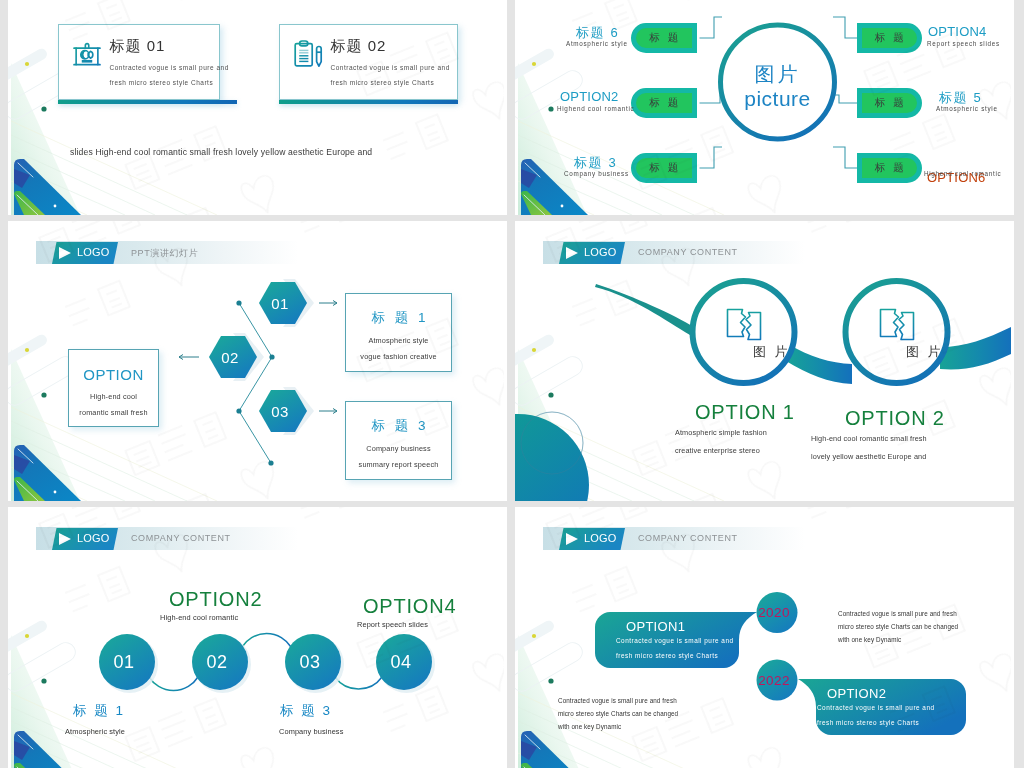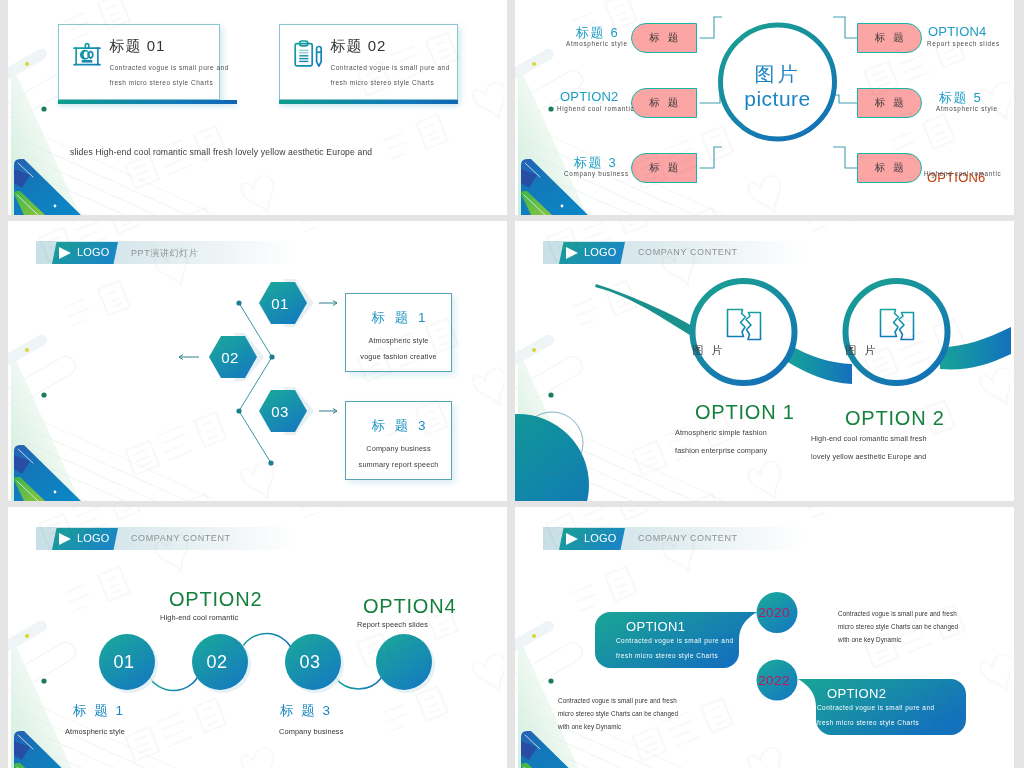--- a/index.html
+++ b/index.html
@@ -29,23 +29,23 @@
     background:linear-gradient(90deg,#0f9e8b 0%,#1278bb 70%,#1166b4 100%);}
   .cb1{left:49.5px;top:165px;width:179px}
   .cb2{left:270.5px;top:165px;width:179px}
   .para{position:absolute;font-size:8.6px;color:#3a3a3a;letter-spacing:.15px;white-space:nowrap}
   .p1{left:62px;top:194px}
   .p2{left:62px;top:212px}
 
   
   .m-title{position:absolute;font-size:13px;white-space:nowrap;letter-spacing:1.6px}
   .m-sub{position:absolute;font-size:6.3px;color:#4a4a4a;letter-spacing:.7px;white-space:nowrap}
-  .pill{position:absolute;width:70px;height:29px;border:1px solid #14b8a6;box-sizing:border-box;
+  .pill{position:absolute;width:70px;height:29px;border:5px solid #14b8a6;box-sizing:border-box;
         display:flex;align-items:center;justify-content:center;font-size:10.5px;color:#3a3a3a;
-        background:#fca5a5;letter-spacing:2.5px;text-indent:2.5px}
+        background:#22c55e;letter-spacing:2.5px;text-indent:2.5px}
   .pill.l{border-radius:15px 0 0 15px}
   .pill.r{border-radius:0 15px 15px 0}
   .ctr-l1{position:absolute;width:100%;text-align:center;font-size:20px;color:#1d84c4;letter-spacing:3px}
   .ctr-l2{position:absolute;width:100%;text-align:center;font-size:21px;color:#1d84c4;letter-spacing:.5px}
 
   
   .hdr{position:absolute;left:28px;top:20px;width:262px;height:26px;}
   .hdr .bar{position:absolute;left:0;top:0;width:262px;height:23px;
       background:linear-gradient(90deg,#c7dfe6 0%,#d9e9ed 38%,#eff5f7 72%,#ffffff 100%);}
   .hdr .tag{position:absolute;left:16px;top:1px;}
@@ -56,21 +56,21 @@
   .hexnum{position:absolute;display:flex;align-items:center;justify-content:center;
           font-size:15px;color:#fff;letter-spacing:.5px;}
   .obox{position:absolute;border:1px solid #57a4b3;box-sizing:border-box;background:#fff;
          box-shadow:3px 3px 6px rgba(130,190,215,.28);}
   .obox .bt{position:absolute;width:100%;text-align:center;font-size:13.5px;color:#2196c4;letter-spacing:3px;text-indent:3px}
   .obox .bl{position:absolute;width:100%;text-align:center;font-size:7.3px;color:#3c3c3c;letter-spacing:.15px}
 
   
   .opt-h{position:absolute;font-size:20px;color:#15803d;letter-spacing:.8px;white-space:nowrap}
   .opt-l{position:absolute;font-size:7.3px;color:#3c3c3c;letter-spacing:.1px;white-space:nowrap}
-  .pcap{position:absolute;width:100%;text-align:left;font-size:11px;color:#3a3a3a;letter-spacing:2.5px;text-indent:2.5px}
+  .pcap{position:absolute;width:100%;text-align:right;font-size:13px;color:#3a3a3a;letter-spacing:2.5px;text-indent:2.5px}
 
   
   .circ{position:absolute;width:57px;height:57px;border-radius:50%;
         display:flex;align-items:center;justify-content:center;color:#fff;font-size:18px;letter-spacing:.5px}
   .st-t{position:absolute;font-size:13.5px;white-space:nowrap;letter-spacing:2px}
   .st-s{position:absolute;font-size:7.4px;color:#333;white-space:nowrap;letter-spacing:.1px}
 
   
   .yr{position:absolute;width:47px;height:47px;border-radius:50%;
       display:flex;align-items:center;justify-content:center;color:#be185d;font-size:13.5px;letter-spacing:.4px}
@@ -436,20 +436,25 @@
         <path d="M188 136 H168"></path>
           <path d="M172 133.5 L168 136 L172 138.5"></path>
         <path d="M308 190 H326"></path>
           <path d="M322 187.5 L326 190 L322 192.5"></path>
       </g>
     </svg>
     <div class="hexnum hx1">01</div>
     <div class="hexnum hx2">02</div>
     <div class="hexnum hx3">03</div>
 
+    <div class="obox ob0">
+      <div class="bt o0t">OPTION</div>
+      <div class="bl o0a">High-end cool</div>
+      <div class="bl o0b">romantic small fresh</div>
+    </div>
     <div class="obox ob1">
       <div class="bt o1t">标 题 1</div>
       <div class="bl o1a">Atmospheric style</div>
       <div class="bl o1b">vogue fashion creative</div>
     </div>
     <div class="obox ob2">
       <div class="bt o2t">标 题 3</div>
       <div class="bl o2a">Company business</div>
       <div class="bl o2b">summary report speech</div>
     </div>
@@ -517,21 +522,21 @@
       </g>
       <g class="brokenimg" fill="none" stroke="url(#tealbluev)" stroke-width="1.6" stroke-linejoin="round" stroke-linecap="round">
         <path d="M362.5,88.5 L377.5,88.5 L376.5,92.5 L380.5,96 L375.5,101.5 L380,106 L377,111 L378.5,115.5 L362.5,115.5 Z"></path>
         <path d="M395.5,91.5 L383.5,91.5 L385,95 L381,98.5 L386,104 L381.5,108.5 L384.5,113.5 L383,118.5 L395.5,118.5 Z"></path>
       </g>
     </svg>
     <div class="pcap pc1">图 片</div>
     <div class="pcap pc2">图 片</div>
     <div class="opt-h oh1">OPTION 1</div>
     <div class="opt-l ol1a">Atmospheric simple fashion</div>
-    <div class="opt-l ol1b">fashion enterprise company</div>
+    <div class="opt-l ol1b">creative enterprise stereo</div>
     <div class="opt-h oh2">OPTION 2</div>
     <div class="opt-l ol2a">High-end cool romantic small fresh</div>
     <div class="opt-l ol2b">lovely yellow aesthetic Europe and</div>
   </div>
   <div class="slide s5">
 <svg class="bgdeco" viewBox="0 0 493 280">
   <path d="M0 128 L69 280 L0 280 Z" fill="url(#mintg)"></path>
   <g stroke="#ddefe3" stroke-width="0.6" fill="none" opacity="0.95">
     <path d="M0 200 L176 280"></path>
     <path d="M0 214 L144 280"></path>
@@ -589,20 +594,21 @@
       <g>
         <circle cx="116" cy="155" r="28" fill="url(#hexg)"></circle>
         <circle cx="209" cy="155" r="28" fill="url(#hexg)"></circle>
         <circle cx="302" cy="155" r="28" fill="url(#hexg)"></circle>
         <circle cx="393" cy="155" r="28" fill="url(#hexg)"></circle>
       </g>
     </svg>
     <div class="circ cr1">01</div>
     <div class="circ cr2">02</div>
     <div class="circ cr3">03</div>
+    <div class="circ cr4">04</div>
 
     <div class="st-t t1">标 题 1</div>
     <div class="st-s s1x">Atmospheric style</div>
     <div class="opt-h t2">OPTION2</div>
     <div class="st-s s2x">High-end cool romantic</div>
     <div class="st-t t3">标 题 3</div>
     <div class="st-s s3x">Company business</div>
     <div class="opt-h t4">OPTION4</div>
     <div class="st-s s4x">Report speech slides</div>
   </div>

